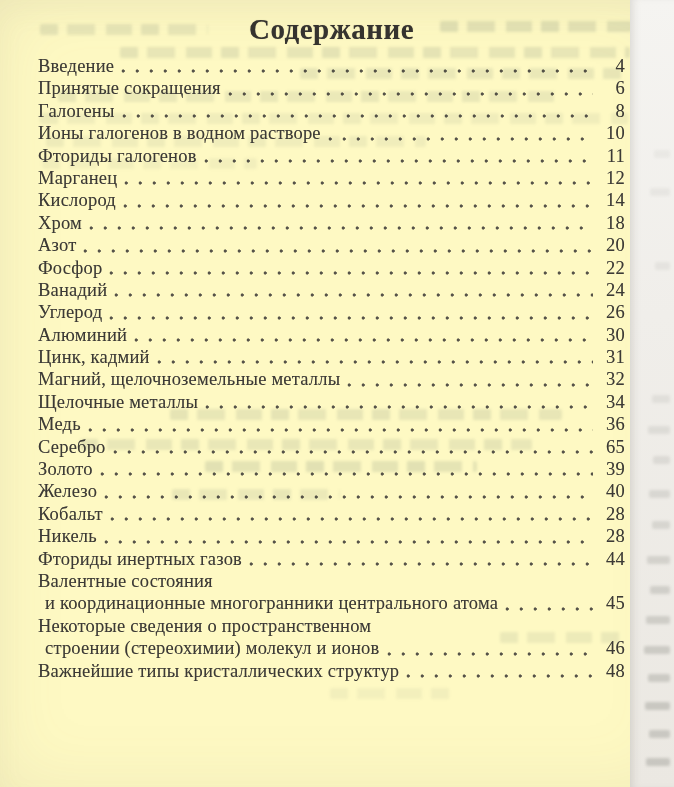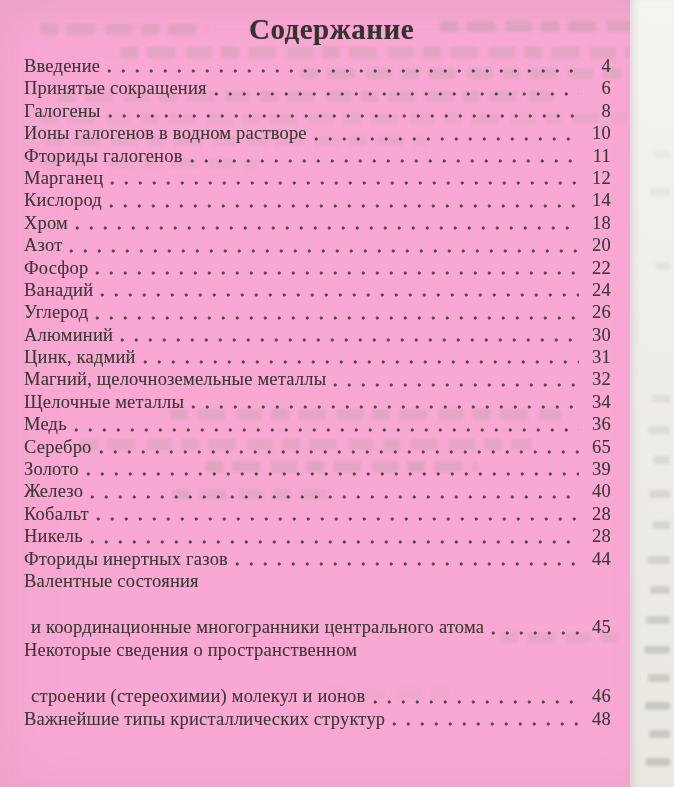--- a/index.html
+++ b/index.html
@@ -1,46 +1,46 @@
 <!DOCTYPE html>
 <html><head>
 <meta charset="utf-8">
 <style>
   html,body{margin:0;padding:0;background:#e8e6e2;}
   .scan{
     position:relative;
     width:674px;height:787px;
-    background:#f9a8d4;
+    background:#fef9c3;
     font-family:"Liberation Serif","DejaVu Serif",serif;
     color:#3c3a36;
     overflow:hidden;
   }
   .scan::after{
     content:'';position:absolute;inset:0;pointer-events:none;
     box-shadow:inset 0 0 70px rgba(125,120,110,.10), inset 0 12px 26px rgba(150,145,135,.06);
   }
   .page-title{
     position:absolute;top:13px;left:38px;width:587px;
     text-align:center;
     font-size:29px;font-weight:bold;letter-spacing:.5px;
     color:#35332f;
     text-shadow:0 0 .7px rgba(53,51,47,.45);
     z-index:3;
   }
   .toc{
-    position:absolute;top:55px;left:24px;width:587px;z-index:3;font-family:Liberation Serif, serif;
+    position:absolute;top:55px;left:38px;width:587px;z-index:3;font-family:Liberation Serif, serif;
   }
   .toc-line{
     display:flex;align-items:baseline;
     height:22.4px;line-height:22.4px;
     font-size:18.5px;letter-spacing:.2px;
     text-shadow:0 0 .6px rgba(60,58,54,.35);
     white-space:nowrap;
   }
-  .toc-line.cont{padding-left:7px;margin-top:24px;}
+  .toc-line.cont{padding-left:7px;}
   .lbl{flex:none;}
   .dots{
     flex:1 1 auto;
     align-self:flex-end;
     height:9px;
     margin:0 5px 3px 7px;
     background-image:radial-gradient(circle at 2.2px 6px, rgba(62,60,55,.88) 1.25px, rgba(62,60,55,0) 1.9px);
     background-size:14px 9px;
     background-repeat:repeat-x;
   }

